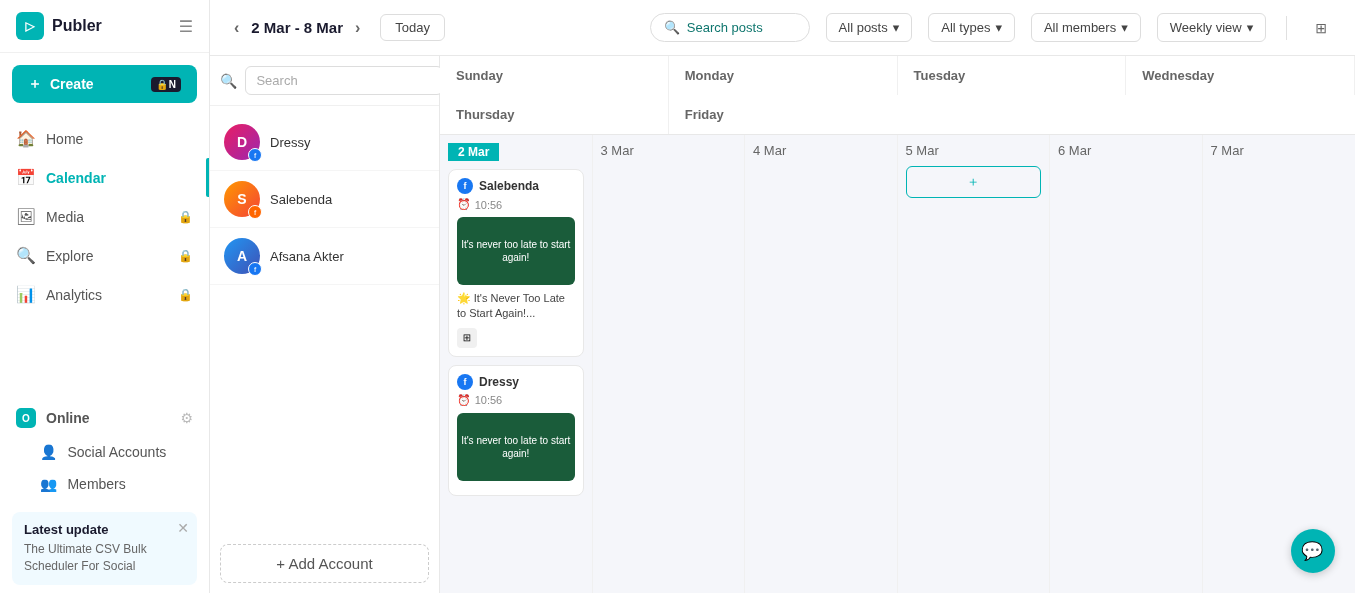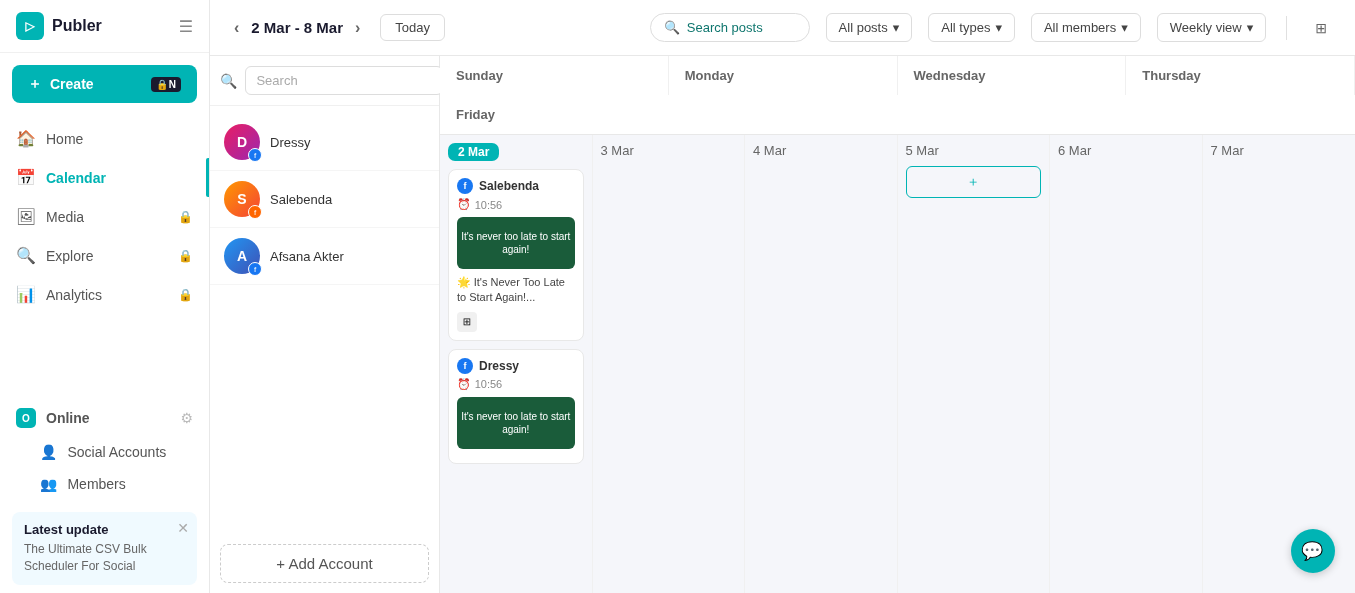--- a/index.html
+++ b/index.html
@@ -83,29 +83,29 @@
     .calendar-grid { flex: 1; display: flex; flex-direction: column; overflow: hidden; }
     .calendar-header { display: grid; grid-template-columns: repeat(4, 1fr); border-bottom: 1px solid #e8e8e8; background: #fff; }
     .cal-header-cell { padding: 12px 16px; font-size: 13px; font-weight: 600; color: #666; border-right: 1px solid #f0f0f0; }
     .cal-header-cell:last-child { border-right: none; }
 
     .calendar-body { flex: 1; overflow-y: auto; display: grid; grid-template-columns: repeat(6, 1fr); }
     .cal-day-col { border-right: 1px solid #f0f0f0; padding: 8px; min-height: 400px; }
     .cal-day-col:last-child { border-right: none; }
 
     .day-number { font-size: 13px; color: #666; margin-bottom: 8px; font-weight: 500; }
-    .day-badge { display: inline-block; background: #00b4b4; color: white; border-radius: 7px; padding: 2px 10px; font-size: 12px; font-weight: 600; }
+    .day-badge { display: inline-block; background: #00b4b4; color: white; border-radius: 0; padding: 2px 10px; font-size: 12px; font-weight: 600; }
     .add-post-btn { border: 1px solid #00b4b4; border-radius: 6px; background: transparent; display: flex; align-items: center; justify-content: center; padding: 6px; cursor: pointer; color: #00b4b4; width: 100%; }
 
     .post-card { background: white; border: 1px solid #e8e8e8; border-radius: 8px; padding: 8px; margin-bottom: 8px; }
     .post-header { display: flex; align-items: center; gap: 6px; margin-bottom: 4px; }
     .fb-icon { width: 16px; height: 16px; background: #1877f2; border-radius: 50%; display: flex; align-items: center; justify-content: center; color: white; font-size: 9px; font-weight: bold; flex-shrink: 0; }
     .post-account-name { font-size: 12px; font-weight: 600; color: #333; }
     .post-time { display: flex; align-items: center; gap: 4px; font-size: 11px; color: #888; margin-bottom: 6px; }
-    .post-img { width: 100%; height: 52px; background: #1a5c3a; border-radius: 6px; display: flex; align-items: center; justify-content: center; color: white; font-size: 10px; text-align: center; padding: 4px; line-height: 1.3; margin-bottom: 6px; }
+    .post-img { width: 100%; height: 68px; background: #1a5c3a; border-radius: 6px; display: flex; align-items: center; justify-content: center; color: white; font-size: 10px; text-align: center; padding: 4px; line-height: 1.3; margin-bottom: 6px; }
     .post-text { font-size: 11px; color: #444; line-height: 1.4; }
     .post-footer { display: flex; gap: 4px; margin-top: 6px; }
     .post-tag { background: #f0f0f0; border-radius: 4px; width: 20px; height: 20px; display: flex; align-items: center; justify-content: center; font-size: 10px; }
 
     
     .chat-btn { position: fixed; bottom: 20px; right: 20px; width: 44px; height: 44px; background: #00b4b4; border-radius: 50%; display: flex; align-items: center; justify-content: center; cursor: pointer; box-shadow: 0 2px 8px rgba(0,0,0,0.2); color: white; font-size: 18px; }
   </style>
 </head>
 <body>
 
@@ -248,20 +248,21 @@
         </div>
       </div>
 
       <button class="add-account-btn">+ Add Account</button>
     </div>
 
     <div class="calendar-grid">
       <div class="calendar-header">
         <div class="cal-header-cell">Sunday</div>
         <div class="cal-header-cell">Monday</div>
+        <div class="cal-header-cell">Tuesday</div>
         <div class="cal-header-cell">Wednesday</div>
         <div class="cal-header-cell">Thursday</div>
         <div class="cal-header-cell">Friday</div>
       </div>
 
       <div class="calendar-body">
 
         <div class="cal-day-col">
           <div class="day-number">
             <span class="day-badge">2 Mar</span>

